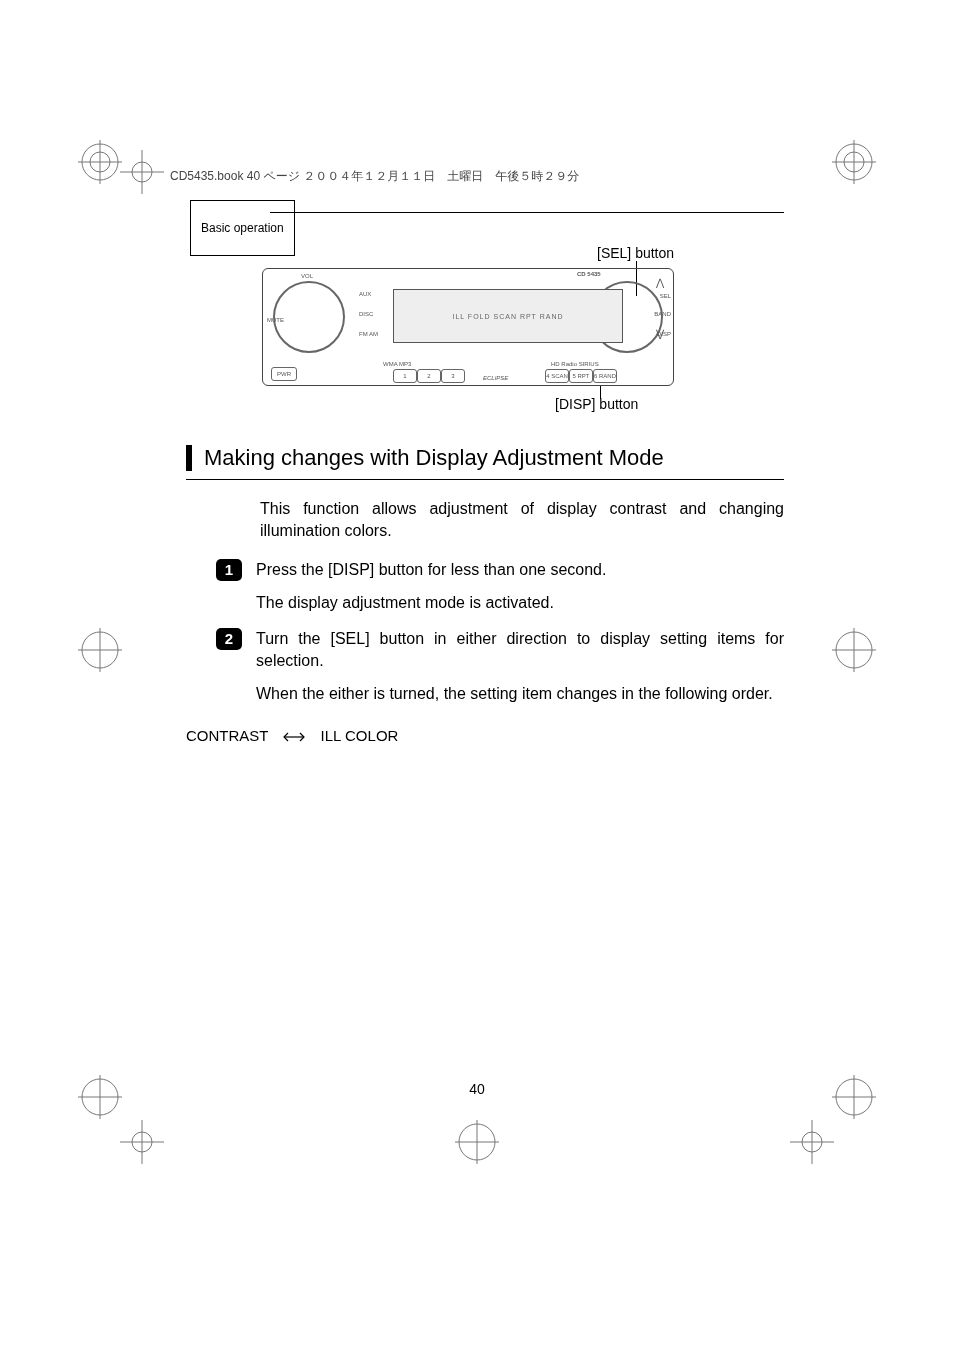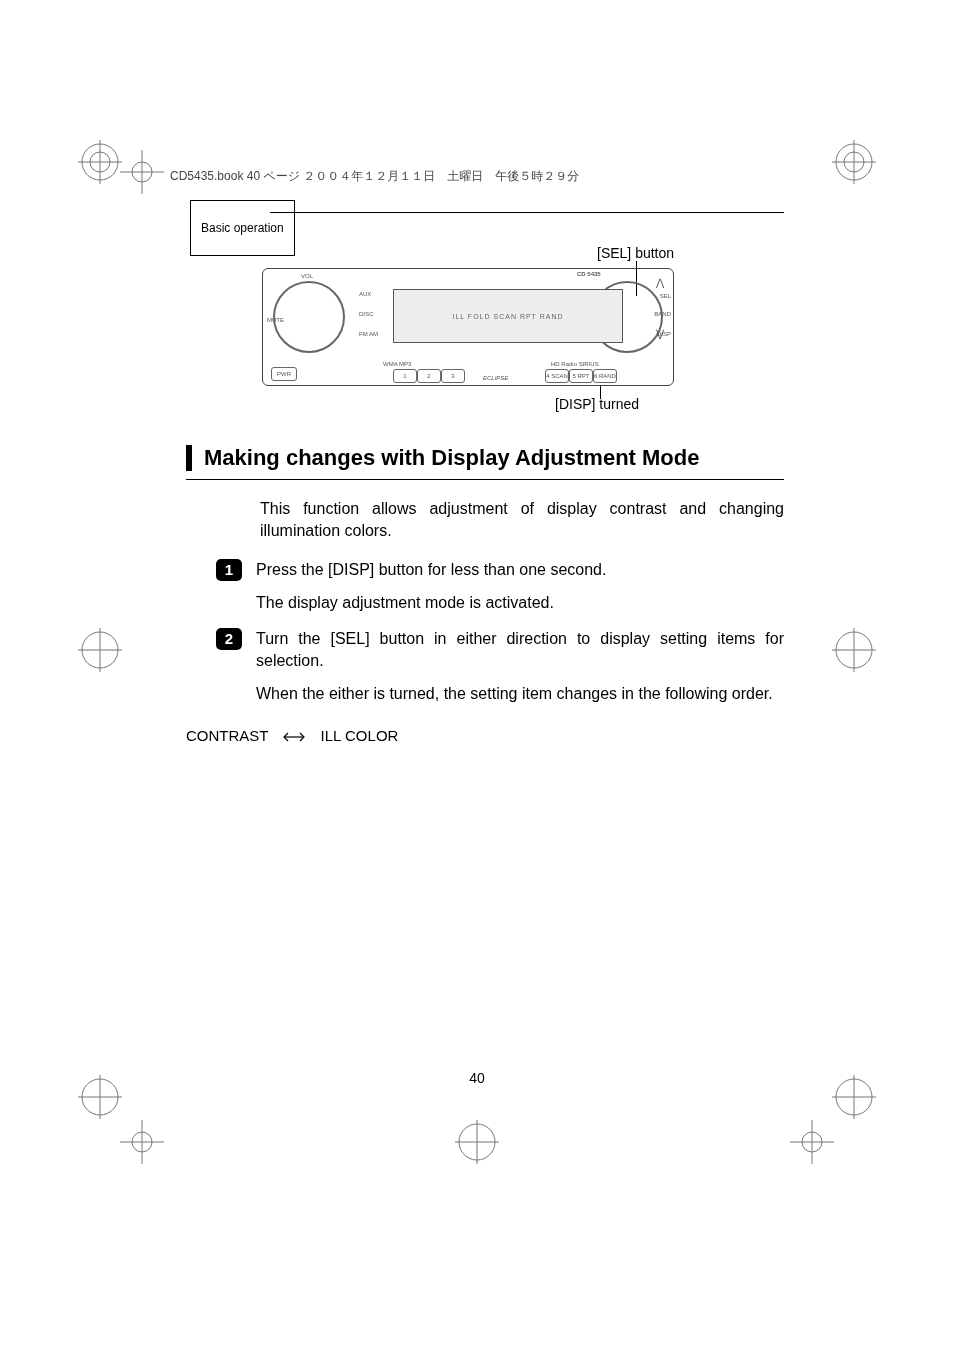--- a/index.html
+++ b/index.html
@@ -48,30 +48,30 @@
 .lbl-wma{bottom:18px;left:120px}
 .lbl-hd{bottom:18px;left:288px}
 .lbl-sel{top:24px;right:2px}
 .lbl-band{top:42px;right:2px}
 .lbl-disp{top:62px;right:2px}
 .display{position:absolute;top:20px;left:130px;width:228px;height:52px;border:1px solid #555;background:#eee}
 .display-inner{position:absolute;top:6px;left:6px;right:6px;bottom:6px;display:flex;align-items:center;justify-content:center}
 .display-text{font-size:7px;color:#666;letter-spacing:1px}
 .arrows{position:absolute;right:6px;top:8px;width:14px;display:flex;flex-direction:column;align-items:center;gap:40px;font-size:10px;color:#555}
 .section{position:absolute;top:445px;left:186px;right:170px}
-.section-heading{font-size:22px;font-weight:bold;border-left:6px solid #000;padding-left:12px;margin:0 0 8px 0}
+.section-heading{font-size:22px;font-weight:normal;border-left:6px solid #000;padding-left:12px;margin:0 0 8px 0}
 .section-rule{border:none;border-top:1px solid #000;margin:0 0 18px 0}
 .intro{margin-left:74px;font-size:16px;text-align:justify;text-justify:inter-word;line-height:1.4}
 .step{margin:14px 0 0 70px;position:relative;font-size:16px}
 .step-num{position:absolute;left:-40px;top:0;width:26px;height:22px;background:#000;color:#fff;border-radius:5px;font-weight:bold;display:flex;align-items:center;justify-content:center;font-size:15px}
 .step-title{font-weight:normal;line-height:1.35;text-align:justify;text-justify:inter-word}
 .step-body{margin-top:12px;line-height:1.35}
 .order-line{text-align:left;margin-top:22px;font-size:15px}
 .darrow{display:inline-block;margin:0 8px;vertical-align:middle}
-.page-num{position:absolute;bottom:265px;left:0;right:0;text-align:center;font-size:14px}
+.page-num{position:absolute;bottom:254px;left:0;right:0;text-align:center;font-size:14px}
 </style>
 </head>
 <body>
 
 <div class="page">
 
   <div class="crop-mark cm-tl">
       <svg viewBox="0 0 44 44">
         <circle cx="22" cy="22" r="18" fill="none" stroke="#777" stroke-width="1"></circle>
         <circle cx="22" cy="22" r="10" fill="none" stroke="#777" stroke-width="1"></circle>
@@ -144,21 +144,21 @@
       </svg>
     </div>
 
   <div class="header-line">CD5435.book  40 ページ  ２００４年１２月１１日　土曜日　午後５時２９分</div>
 
   <div class="tab">Basic operation</div>
   <div class="tab-rule"></div>
 
   <div class="callout co-sel">[SEL] button</div>
   <div class="callout-line cl-sel"></div>
-  <div class="callout co-disp">[DISP] turned</div>
+  <div class="callout co-disp">[DISP] button</div>
   <div class="callout-line cl-disp"></div>
 
   <div class="device">
     <div class="knob kl"></div>
     <div class="knob kr"></div>
     <div class="arrows">
       <span>⋀</span>
       <span>⋁</span>
     </div>
     <div class="lbl lbl-vol">VOL</div>

